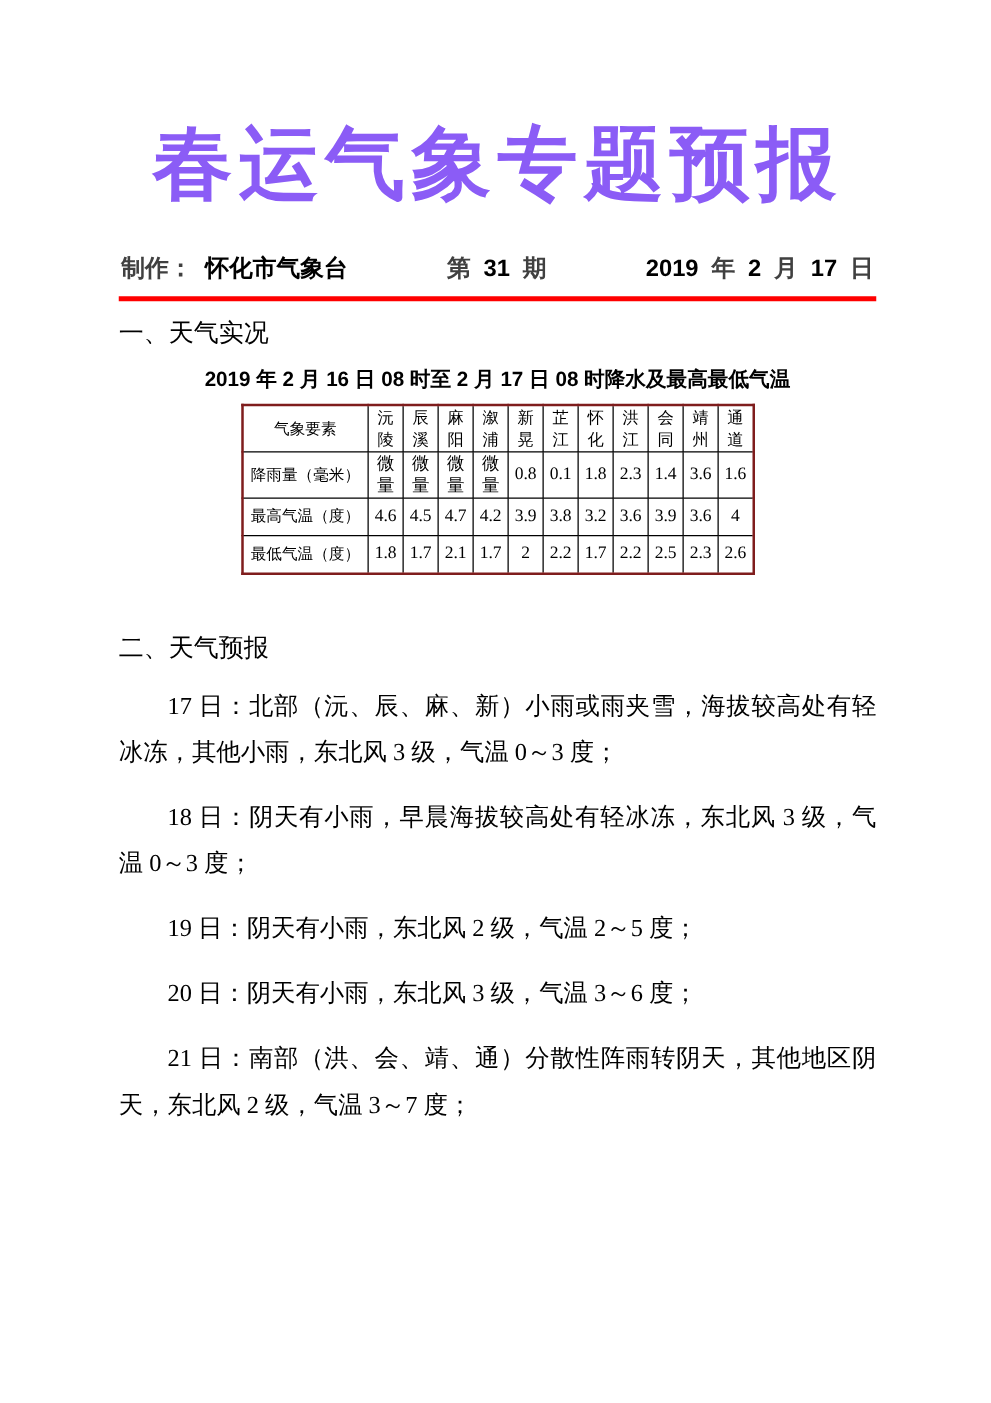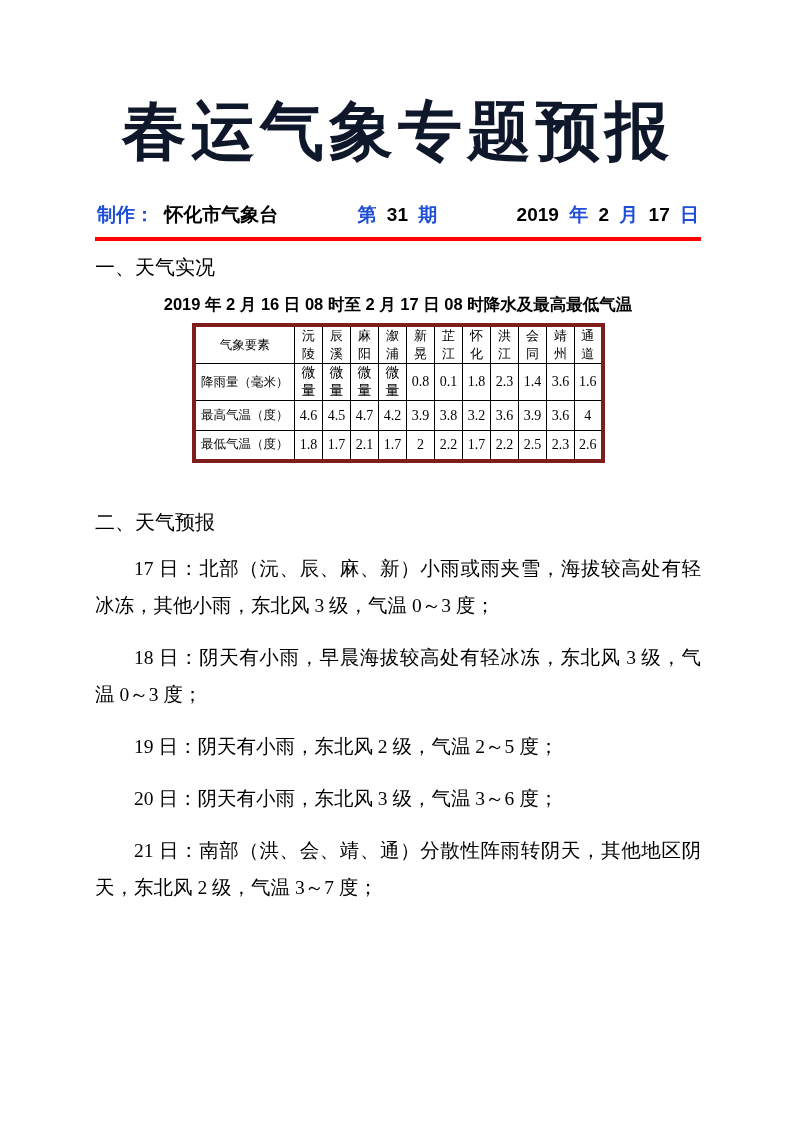--- a/index.html
+++ b/index.html
@@ -10,41 +10,41 @@
     color: #000000;
     overflow: hidden;
   }
   .page {
     width: 793px; height: 1122px;
     background: #ffffff;
     padding: 86px 92px 0 95px;
     overflow: hidden;
   }
   .doc-title {
-    color: #0f172a;
+    color: #8b5cf6;
     font-family: "Liberation Serif", serif;
     font-size: 64px;
     font-weight: bold;
     text-align: center;
     letter-spacing: 5px;
     line-height: 92px;
     margin-bottom: 24px;
     white-space: nowrap;
   }
   .meta-row {
     display: flex;
     justify-content: space-between;
     align-items: baseline;
     font-family: "Liberation Sans", sans-serif;
     font-weight: bold;
     font-size: 19px;
     margin: 0 2px 9px 2px;
   }
   .meta-group span + span { margin-left: 5px; }
-  .red { color: #1d4ed8; }
+  .red { color: #404040; }
   .red-rule {
     border: none;
     border-top: 4px solid #ff0000;
     height: 0;
     margin-bottom: 13px;
   }
   .sec-heading {
     font-family: "Liberation Sans", sans-serif;
     font-weight: normal;
     font-size: 20px;
@@ -55,21 +55,21 @@
     font-family: "Liberation Sans", sans-serif;
     font-weight: bold;
     font-size: 16.5px;
     text-align: center;
     margin-top: 13px;
     line-height: 22px;
   }
   .data-table {
     border-collapse: collapse;
     margin: 8px auto 0 auto;
-    border: 4px solid #7f1d1d;
+    border: 2px solid #7f1d1d;
   }
   .data-table td {
     border: 1px solid #000000;
     text-align: center;
     vertical-align: middle;
     height: 30px;
     font-size: 14px;
     font-family: "Liberation Serif", serif;
     padding: 0 2px;
   }

